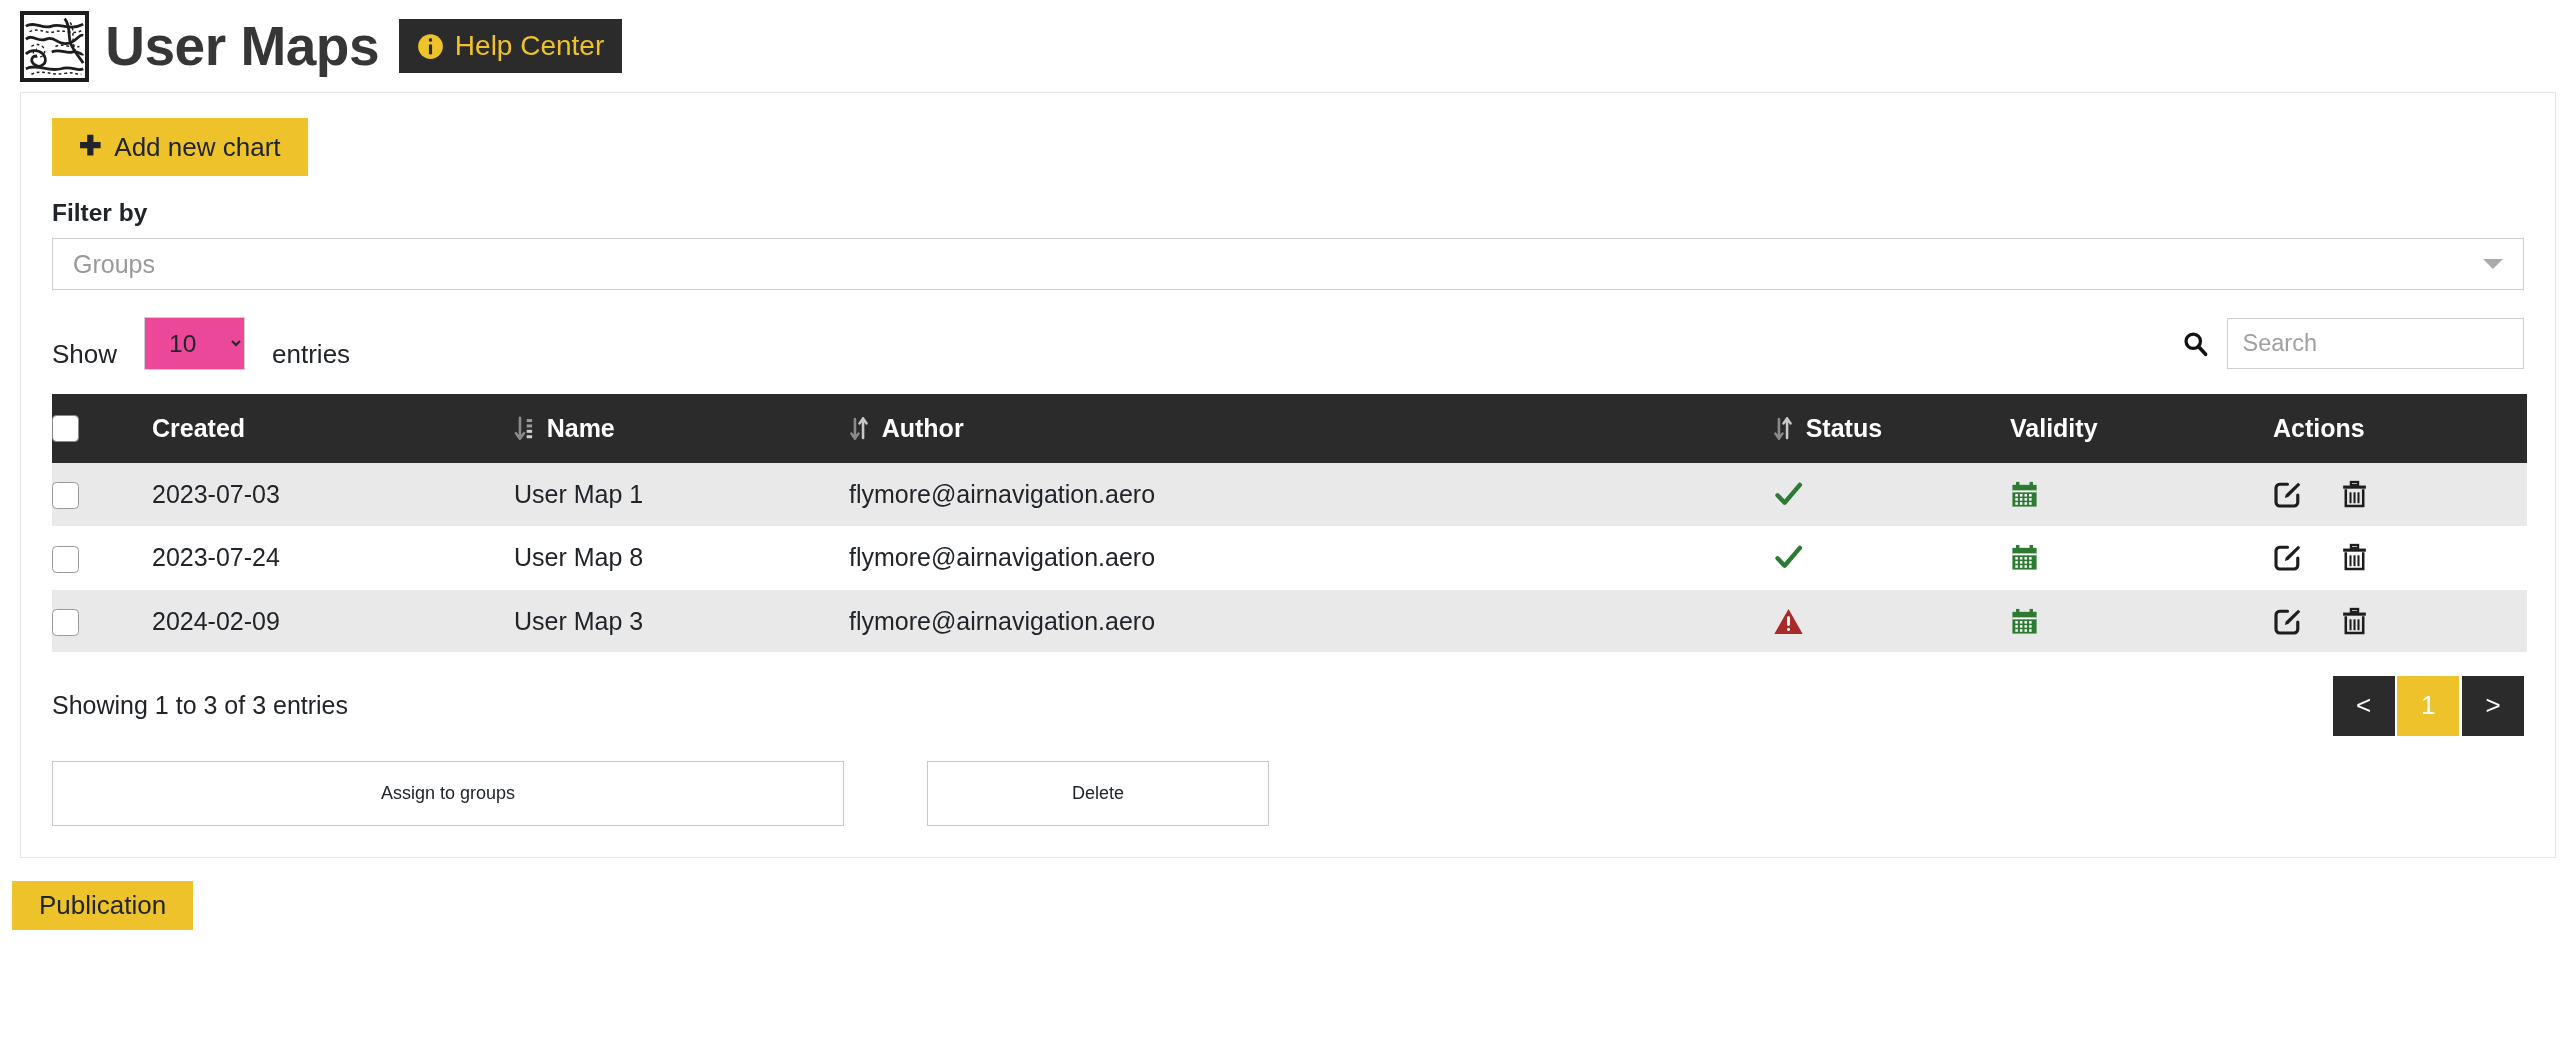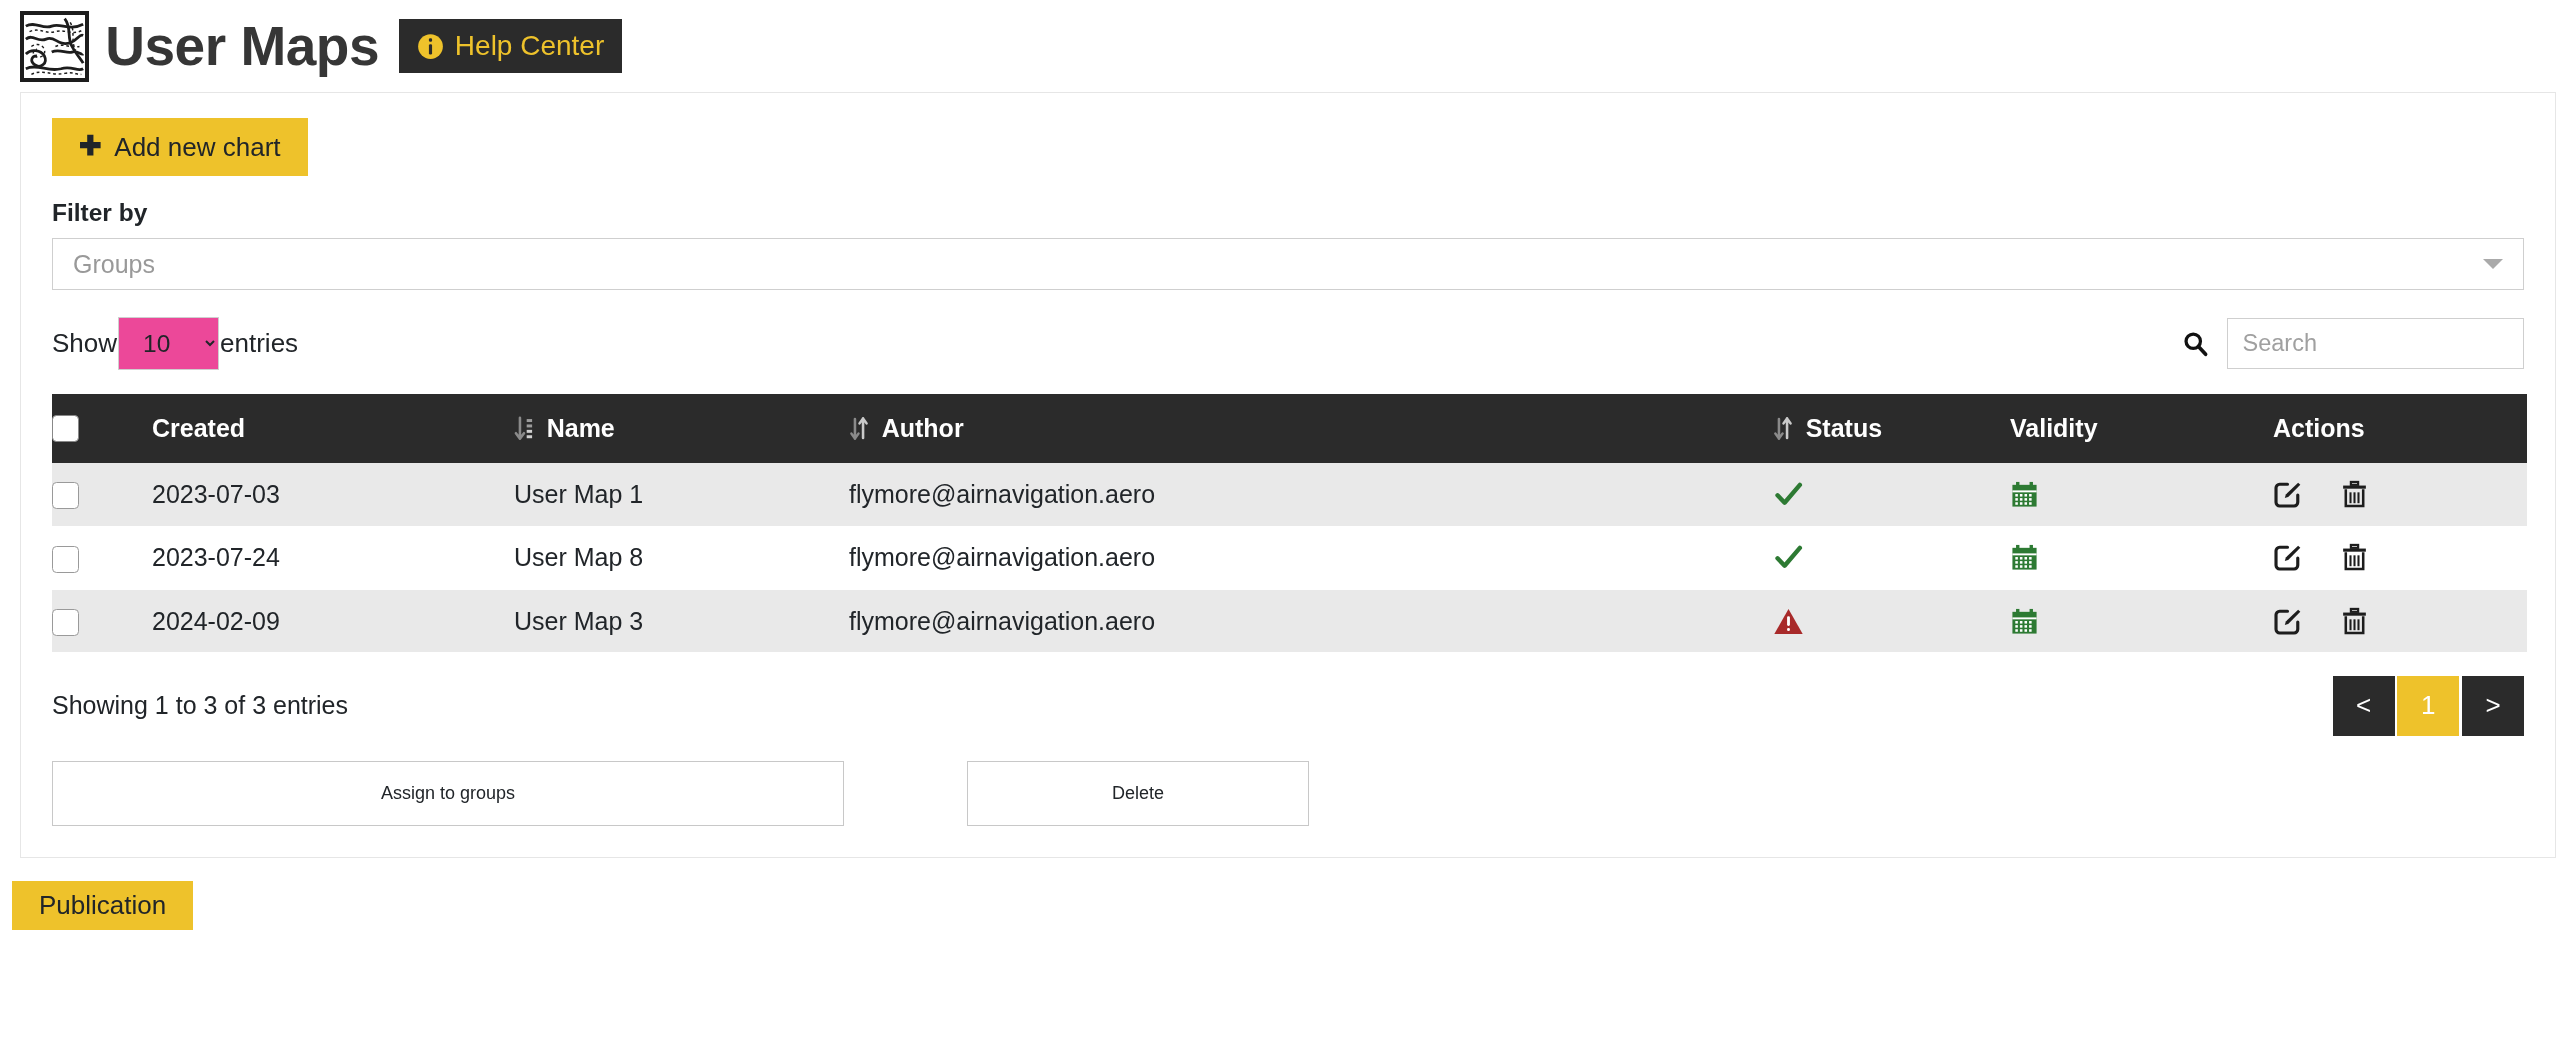--- a/index.html
+++ b/index.html
@@ -104,21 +104,21 @@
     border-left: 10px solid transparent;
     border-right: 10px solid transparent;
     border-top: 10px solid #aaaaaa;
   }
 
   
   .controls-row {
     display: flex; align-items: center; justify-content: space-between;
     margin-top: 27px;
   }
-  .length-wrap { display: flex; align-items: center; gap: 1px; font-size: 26px; }
+  .length-wrap { display: flex; align-items: flex-end; gap: 27px; font-size: 26px; }
   .length-select {
     height: 53px;
     min-width: 101px;
     border: 1.8px solid #cfcfcf;
     background: #ec4899;
     font-size: 24.5px;
     font-family: "Liberation Sans", sans-serif;
     padding: 0 9px 0 20px;
     color: #212529;
     cursor: pointer;
@@ -213,21 +213,21 @@
     border: 1.8px solid #c8c8c8;
     background: #fff;
     font-size: 18px;
     font-family: "Liberation Sans", sans-serif;
     color: #212529;
     height: 65px;
     display: flex; align-items: center; justify-content: center;
     cursor: pointer;
   }
   .bulk-assign { width: 792px; }
-  .bulk-delete { width: 342px; margin-left: 40px; }
+  .bulk-delete { width: 342px; }
 
   
   .pub-wrap { margin: 23.5px 0 0 0; padding-left: 0; }
   .btn-pub {
     background: #eec22b;
     border: none;
     color: #212529;
     font-size: 26px;
     font-family: "Liberation Sans", sans-serif;
     padding: 9px 27px;

